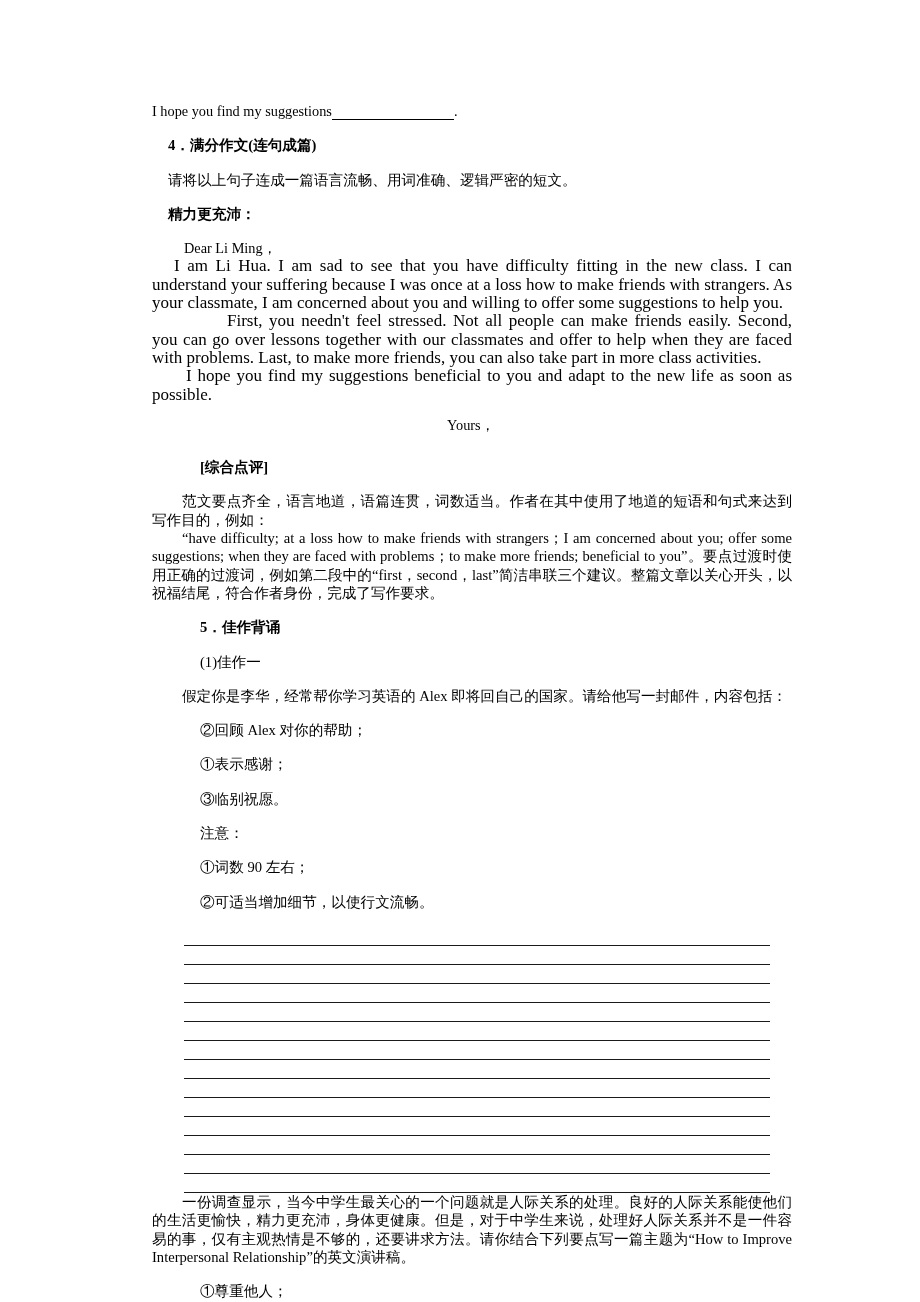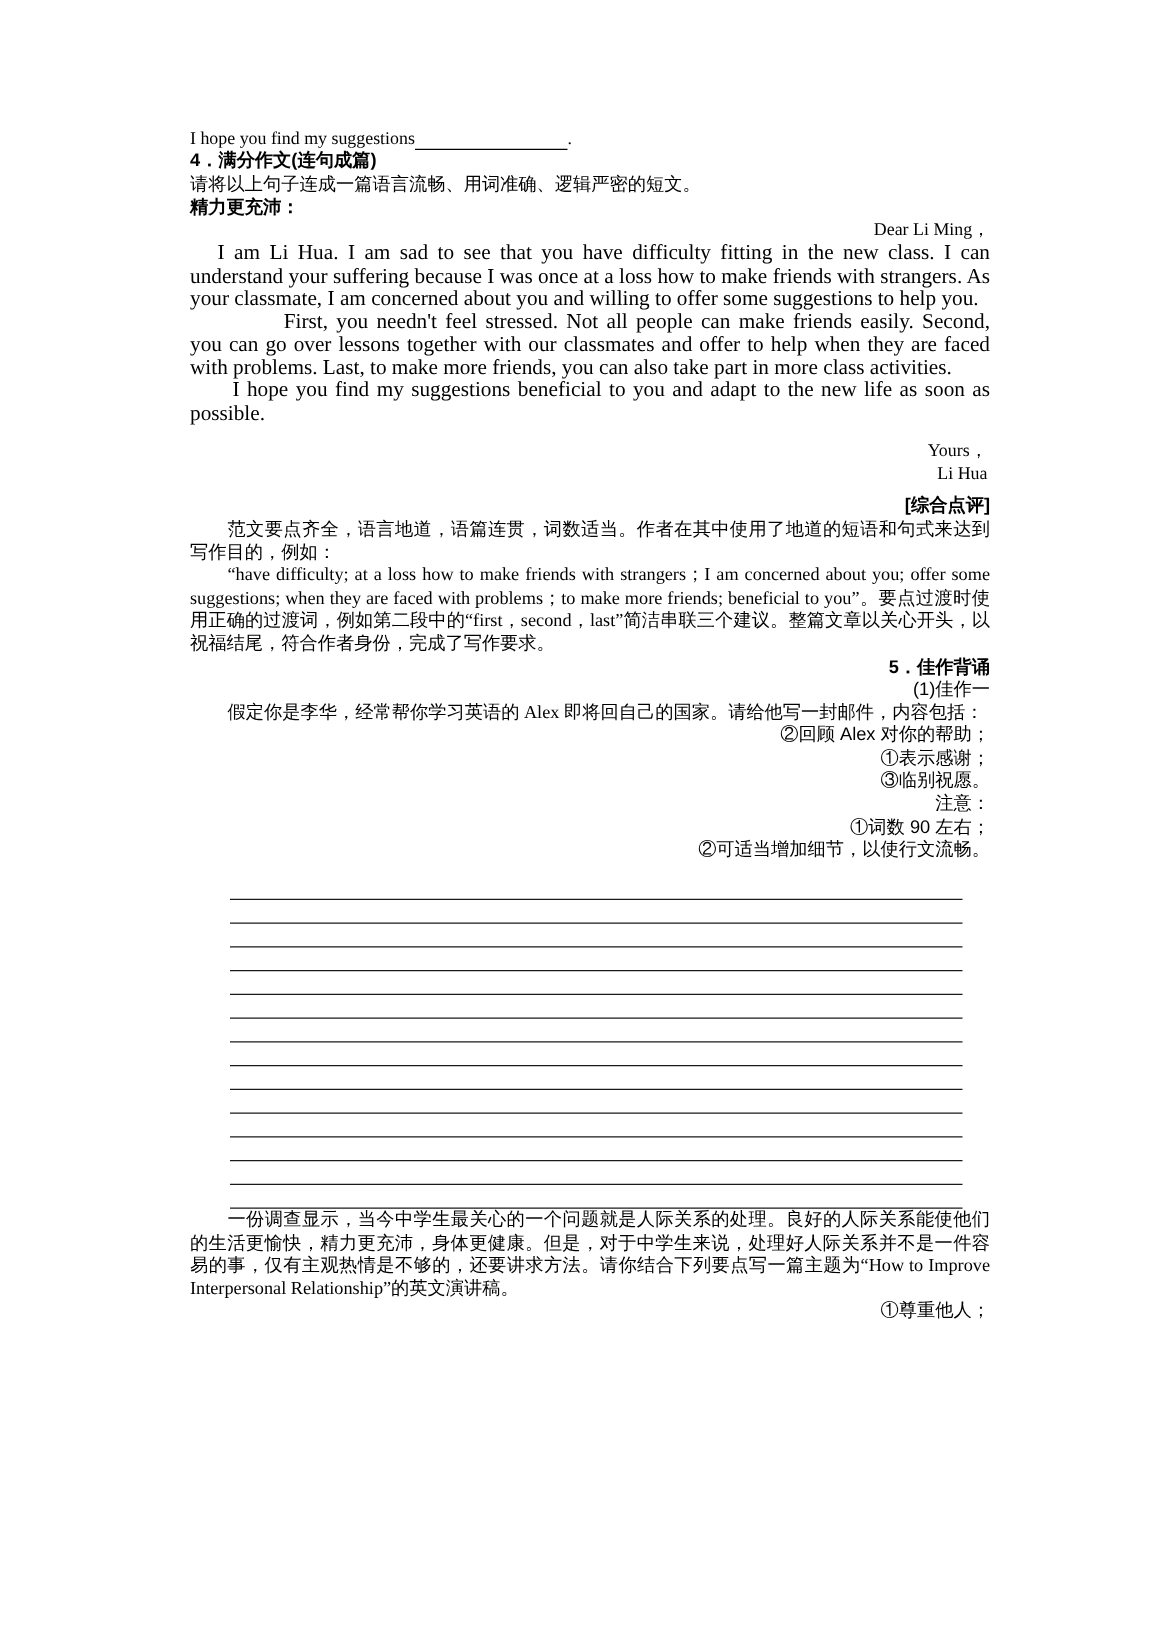--- a/index.html
+++ b/index.html
@@ -22,29 +22,29 @@
     width: 640px;
   }
   
   .ln {
     font-size: 14.3px;
     line-height: 18.3px;
     margin: 0;
     white-space: pre-wrap;
   }
   .cn {
-    font-family: Liberation Sans, sans-serif;
+    font-family: Liberation Serif, serif;
     font-size: 14.6px;
     line-height: 18.3px;
-    margin: 0;
+    margin: 16px;
   }
   .cn-bold {
     font-weight: bold;
   }
-  .indent-hang { padding-left: 32px; text-align: right; }
+  .indent-hang { padding-left: 32px; }
 
   
   .para-just {
     font-size: 17px;
     line-height: 18.3px;
     margin: 0;
     text-align: justify;
     text-justify: inter-word;
   }
   .para-just.i1 { text-indent: 22px; }
@@ -53,21 +53,21 @@
 
   .blank-fill {
     border-bottom: 1px solid #000;
     display: inline-block;
     width: 122px;
     vertical-align: bottom;
     height: 13px;
   }
 
   .sig {
-    text-align: right;
+    text-align: center;
     padding-right: 2px;
     font-size: 14.3px;
     line-height: 18.3px;
     margin: 0;
   }
 
   .spacer-8 { height: 8px; }
   .spacer-12 { height: 12px; }
 
   
@@ -98,21 +98,20 @@
 
   <p class="cn cn-bold">4．满分作文(连句成篇)</p>
   <p class="cn">请将以上句子连成一篇语言流畅、用词准确、逻辑严密的短文。</p>
   <p class="cn cn-bold">精力更充沛：</p>
   <p class="ln indent-hang">Dear Li Ming，</p>
   <p class="para-just i1">I am Li Hua. I am sad to see that you have difficulty fitting in the new class. I can understand your suffering because I was once at a loss how to make friends with strangers. As your classmate, I am concerned about you and willing to offer some suggestions to help you.</p>
   <p class="para-just i2">First, you needn't feel stressed. Not all people can make friends easily. Second, you can go over lessons together with our classmates and offer to help when they are faced with problems. Last, to make more    friends, you can also take part in more class activities.</p>
   <p class="para-just i3">I hope you find my suggestions beneficial to you and adapt to the new life as soon as possible.</p>
   <div class="spacer-12"></div>
   <p class="sig">Yours，</p>
-  <p class="sig">Li Hua</p>
 
   <div class="spacer-8"></div>
 
   <p class="cn cn-bold indent-hang">[综合点评]</p>
   <p class="mixed-cn i1">范文要点齐全，语言地道，语篇连贯，词数适当。作者在其中使用了地道的短语和句式来达到写作目的，例如：</p>
   <p class="mixed-cn i1">“have difficulty; at a loss how to make friends with strangers；I am concerned about you; offer some suggestions; when they are faced with problems；to make more friends; beneficial to you”。要点过渡时使用正确的过渡词，例如第二段中的“first，second，last”简洁串联三个建议。整篇文章以关心开头，以祝福结尾，符合作者身份，完成了写作要求。</p>
 
   <p class="cn cn-bold indent-hang">5．佳作背诵</p>
 
   <p class="cn indent-hang">(1)佳作一</p>

